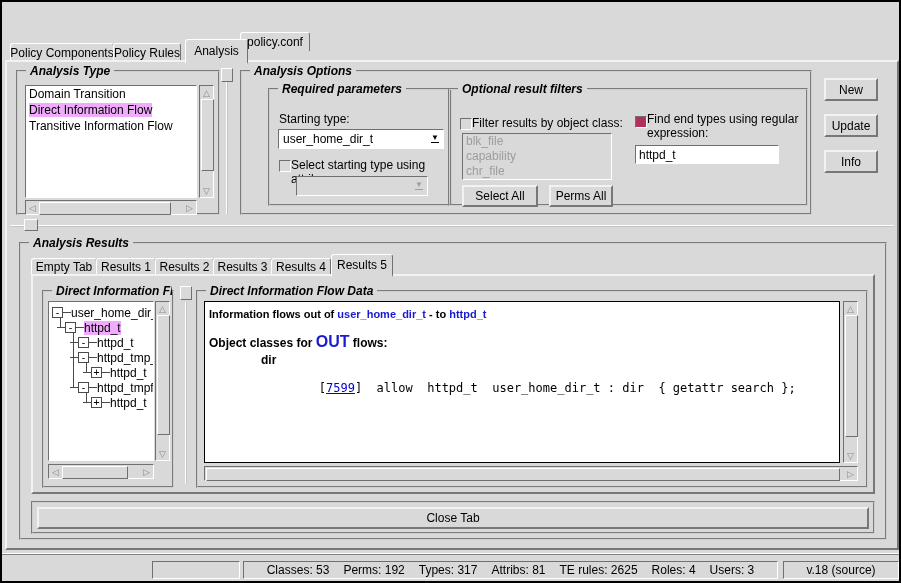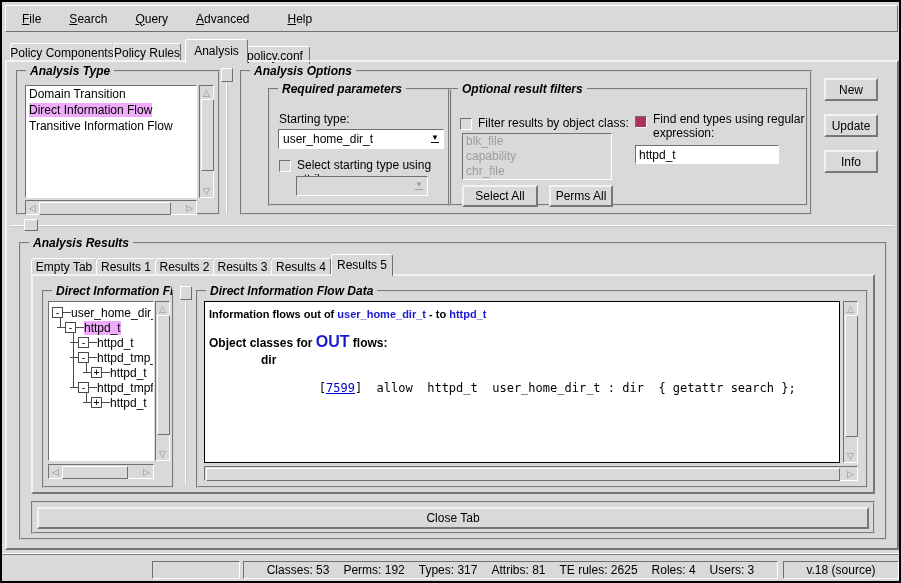--- a/index.html
+++ b/index.html
@@ -14,21 +14,21 @@
   .grouplabel{position:absolute;top:-8px;left:8px;background:#d9d9d9;padding:0 4px;font-weight:bold;font-style:italic;white-space:nowrap;}
   .btn{background:#d9d9d9;display:flex;align-items:center;justify-content:center;cursor:default;}
   .menuitem{padding:3px 10px;white-space:nowrap;}
   .menuitem u{text-decoration:underline;}
   .tab{position:absolute;background:#d9d9d9;border-top:1px solid #fff;border-left:1px solid #fff;border-right:1px solid #707070;
     border-top-left-radius:3px;border-top-right-radius:3px;display:flex;align-items:center;justify-content:center;white-space:nowrap;}
   .scroll{background:#d9d9d9;}
   .sarrow{position:absolute;display:flex;align-items:center;justify-content:center;font-size:9px;color:#8a8a8a;width:13px;height:13px;}
   .thumb{position:absolute;background:#d9d9d9;border:1px solid;border-color:#fff #707070 #707070 #fff;}
   .cb{width:10px;height:10px;flex:none;background:#d9d9d9;border-top:1px solid #707070;border-left:1px solid #707070;border-right:1px solid #fff;border-bottom:1px solid #fff;}
-  .cbrow{display:flex;align-items:flex-start;gap:6px;}
+  .cbrow{display:flex;align-items:flex-start;}
   .combo{background:#fff;display:flex;align-items:center;}
   .combo .val{flex:1;padding-left:4px;white-space:nowrap;overflow:hidden;}
   .combo .arrowbox{width:16px;align-self:stretch;display:flex;align-items:center;justify-content:center;font-size:8px;}
   .combo .arrowbox span{border-bottom:1px solid #000;padding-bottom:1px;line-height:6px;}
   .tnode{height:15px;display:flex;align-items:center;white-space:nowrap;}
   .tbox{width:11px;height:11px;flex:none;border:1px solid #4a4a4a;background:#fff;font-size:10px;line-height:9px;text-align:center;
     font-family:"DejaVu Sans Mono",monospace;box-sizing:border-box;}
   .tpre{width:8px;border-top:1px solid #4a4a4a;flex:none;height:0;}
   .tdash{width:8px;border-top:1px solid #4a4a4a;flex:none;height:0;}
   .tline{position:absolute;width:1px;background:#4a4a4a;}
@@ -38,35 +38,28 @@
   .gray-list{color:#9d9d9d;background:#d9d9d9;}
   .mono{font-family:"DejaVu Sans Mono",monospace;}
   a.rulelink{color:#0000cd;text-decoration:underline;cursor:pointer;}
   .blue{color:#1a1ad1;}
 </style>
 </head>
 <body>
 
 <div class="window">
 
-  <div class="abs raised" style="left:3px;top:3px;width:893px;height:27px;display:flex;align-items:center;padding-left:6px;">
-    <div class="menuitem"><u>F</u><span>ile</span></div>
-    <div class="menuitem" style="margin-left:8px;"><u>S</u><span>earch</span></div>
-    <div class="menuitem" style="margin-left:8px;"><u>Q</u><span>uery</span></div>
-    <div class="menuitem" style="margin-left:8px;"><u>A</u><span>dvanced</span></div>
-    <div class="menuitem" style="margin-left:18px;"><u>H</u><span>elp</span></div>
-  </div>
 
   <div class="tab" style="left:8px;top:41px;width:102px;height:18px;">
       <span>Policy Components</span>
     </div>
   <div class="tab" style="left:111px;top:41px;width:66px;height:18px;">
       <span>Policy Rules</span>
     </div>
-  <div class="tab" style="left:238px;top:30px;width:68px;height:18px;margin-top:14px;">
+  <div class="tab" style="left:238px;top:30px;width:68px;height:18px;">
       <span>policy.conf</span>
     </div>
 
   <div class="abs raised2" style="left:3px;top:58px;width:894px;height:490px;"></div>
 
   <div class="tab" style="left:183px;top:37px;width:61px;height:22px;border-bottom:2px solid #d9d9d9;z-index:3;">
       <span>Analysis</span>
     </div>
 
   <div class="abs groove" style="left:14px;top:68px;width:204px;height:145px;">

